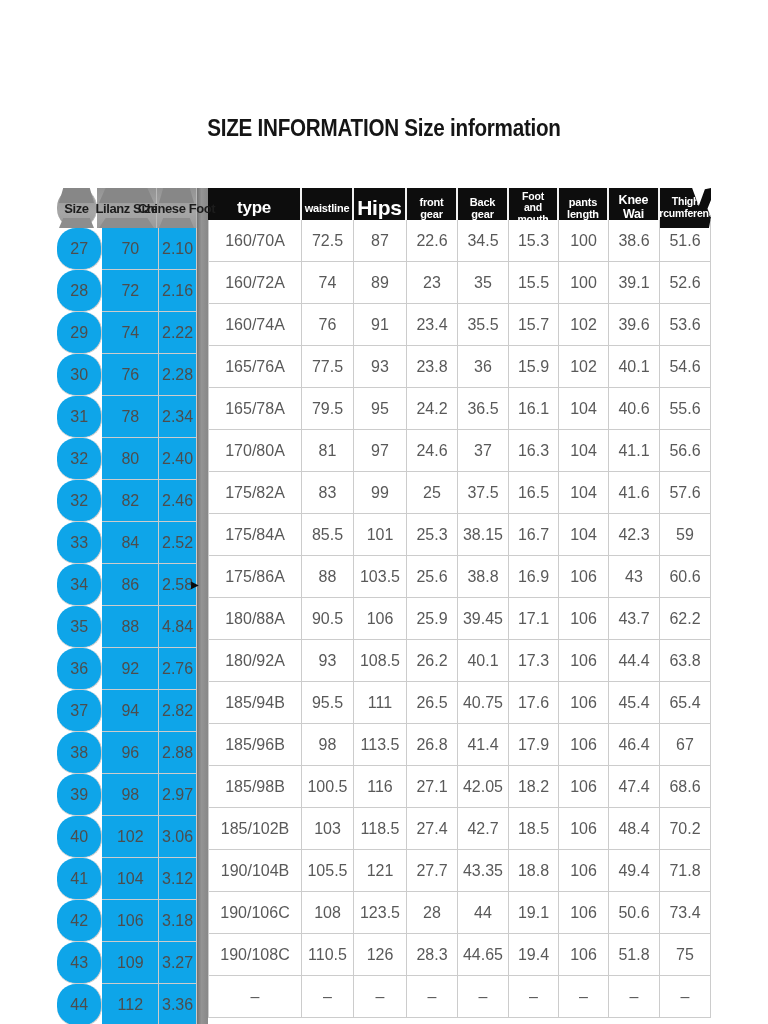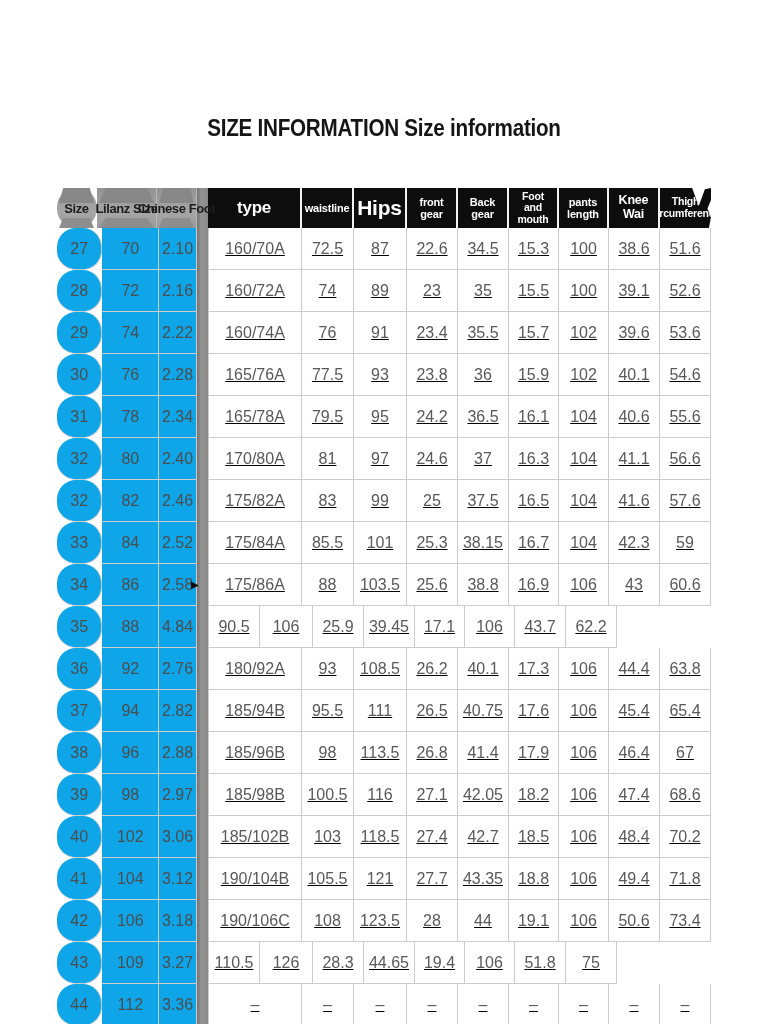--- a/index.html
+++ b/index.html
@@ -59,41 +59,41 @@
   .divider {
     position: relative; width: 11px; align-self: stretch;
     background: linear-gradient(to right, #737373, #949494 40%, #888888);
   }
   .divider .arrow {
     position: absolute; left: -6px; top: 392px;
     font-size: 10px; color: #0a0a0a; line-height: 1;
   }
   
   .right-panel { width: 503px; }
-  .rheader-row { display: flex; height: 40px; }
+  .rheader-row { display: flex; height: 32px; }
   .rh-cell {
     height: 40px; background: #0d0d0d;
     border-right: 2px solid #f2f2f2;
     display:flex; align-items:center; justify-content:center;
     text-align:center; color:#ffffff; font-weight:bold;
     line-height: 1.1; letter-spacing: -0.2px;
   }
   .rh-cell:last-child { border-right: none; }
   .rh-0 { font-size: 17px; }
   .rh-1 { font-size: 11px; }
   .rh-2 { font-size: 21px; }
   .rh-3, .rh-4 { font-size: 11px; }
   .rh-5 { font-size: 10.5px; padding: 0 6px; }
   .rh-6 { font-size: 11px; }
   .rh-7 { font-size: 12.5px; }
   .rh-8 {
     font-size: 10.5px; padding: 0 2px;
     clip-path: polygon(0 0, 63% 0, 76% 45%, 88% 3%, 100% 0, 100% 30%, 93% 52%, 100% 72%, 96% 100%, 0 100%);
   }
-  .rb-row { display: flex; height: 42px; text-decoration: underline; }
+  .rb-row { display: flex; height: 42px; }
   .rb-cell {
     height: 42px; background: #ffffff;
     border-right: 1px solid #cccccc; border-bottom: 1px solid #cccccc;
     display:flex; align-items:center; justify-content:center;
     font-size: 16px; color: #595959; white-space: nowrap;
   }
   .rb-row .rb-cell:first-child, .rheader-row .rh-cell:first-child { border-left: 1px solid #cccccc; }
   .rheader-row .rh-cell:first-child { border-left: none; }
   .rc0 { width: 94px; } .rc1 { width: 52px; } .rc2 { width: 53px; }
   .rc3 { width: 51px; } .rc4 { width: 51px; } .rc5 { width: 50px; }
@@ -318,20 +318,21 @@
           <div class="rb-cell rc1">88</div>
           <div class="rb-cell rc2">103.5</div>
           <div class="rb-cell rc3">25.6</div>
           <div class="rb-cell rc4">38.8</div>
           <div class="rb-cell rc5">16.9</div>
           <div class="rb-cell rc6">106</div>
           <div class="rb-cell rc7">43</div>
           <div class="rb-cell rc8">60.6</div>
         </div>
         <div class="rb-row">
+          <div class="rb-cell rc0">180/88A</div>
           <div class="rb-cell rc1">90.5</div>
           <div class="rb-cell rc2">106</div>
           <div class="rb-cell rc3">25.9</div>
           <div class="rb-cell rc4">39.45</div>
           <div class="rb-cell rc5">17.1</div>
           <div class="rb-cell rc6">106</div>
           <div class="rb-cell rc7">43.7</div>
           <div class="rb-cell rc8">62.2</div>
         </div>
         <div class="rb-row">
@@ -405,20 +406,21 @@
           <div class="rb-cell rc1">108</div>
           <div class="rb-cell rc2">123.5</div>
           <div class="rb-cell rc3">28</div>
           <div class="rb-cell rc4">44</div>
           <div class="rb-cell rc5">19.1</div>
           <div class="rb-cell rc6">106</div>
           <div class="rb-cell rc7">50.6</div>
           <div class="rb-cell rc8">73.4</div>
         </div>
         <div class="rb-row">
+          <div class="rb-cell rc0">190/108C</div>
           <div class="rb-cell rc1">110.5</div>
           <div class="rb-cell rc2">126</div>
           <div class="rb-cell rc3">28.3</div>
           <div class="rb-cell rc4">44.65</div>
           <div class="rb-cell rc5">19.4</div>
           <div class="rb-cell rc6">106</div>
           <div class="rb-cell rc7">51.8</div>
           <div class="rb-cell rc8">75</div>
         </div>
         <div class="rb-row">

